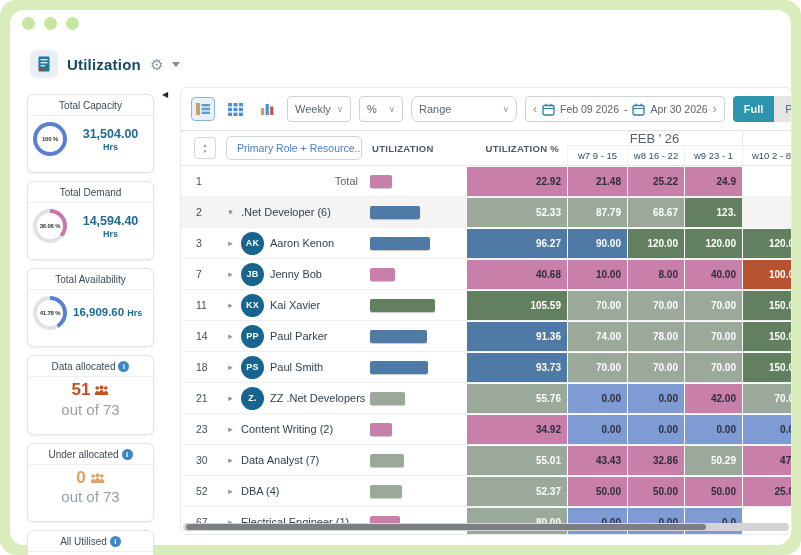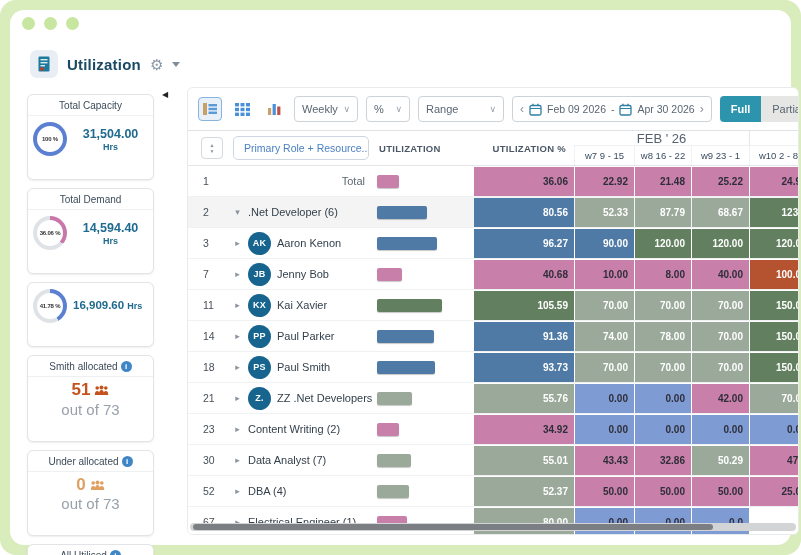--- a/index.html
+++ b/index.html
@@ -21,45 +21,45 @@
 
   
   .header-bar { position: absolute; left: 20px; top: 40px; display: flex; align-items: center; gap: 9px; }
   .app-icon { width: 28px; height: 28px; border-radius: 7px; background: #e9eef4; display: flex; align-items: center; justify-content: center; }
   .page-title { font-size: 15px; font-weight: bold; color: #1a4a63; letter-spacing: .2px; }
   .gear { font-size: 15px; color: #8b98a5; cursor: pointer; line-height: 1; }
   .caret { width: 0; height: 0; border-left: 4px solid transparent; border-right: 4px solid transparent; border-top: 5px solid #7f8c99; cursor: pointer; }
 
   
   .sidebar { position: absolute; left: 17px; top: 84px; width: 127px; display: flex; flex-direction: column; gap: 8px; }
-  .card { background: #fff; border: 1px solid #e2e4e6; border-radius: 6px; box-shadow: 0 1px 2px rgba(0,0,0,.07); padding-bottom: 23px; }
+  .card { background: #fff; border: 1px solid #e2e4e6; border-radius: 6px; box-shadow: 0 1px 2px rgba(0,0,0,.07); padding-bottom: 16px; }
   .card-title { font-size: 10px; color: #3c4b59; text-align: center; padding: 5px 2px 4px; border-bottom: 1px solid #eef0f2; display: flex; justify-content: center; align-items: center; gap: 3px; white-space: nowrap; }
   .card-body { display: flex; align-items: center; gap: 6px; padding: 6px 5px 0; }
   .gauge { position: relative; width: 34px; height: 34px; border-radius: 50%; flex: none; }
   .gauge::before { content: ""; position: absolute; inset: 4px; background: #fff; border-radius: 50%; }
   .gauge-label { position: absolute; inset: 0; display: flex; align-items: center; justify-content: center; font-size: 6px; font-weight: bold; color: #333; z-index: 1; letter-spacing: -.2px; }
   .val-block { display: flex; flex-direction: column; align-items: center; flex: 1; }
   .card-value { font-size: 12.5px; font-weight: bold; color: #1f6a8f; line-height: 1.2; white-space: nowrap; }
   .card-unit { font-size: 9px; font-weight: bold; color: #1f6a8f; }
   .inline-body .val-block { flex-direction: row; gap: 3px; align-items: baseline; }
   .inline-body .card-value { font-size: 11.5px; }
   .info-dot { width: 11px; height: 11px; border-radius: 50%; background: #3f86c6; color: #fff; font-size: 8px; font-weight: bold; display: inline-flex; align-items: center; justify-content: center; flex: none; cursor: pointer; font-style: normal; }
   .count-body { display: flex; flex-direction: column; align-items: center; gap: 1px; padding-top: 4px; }
   .count-line { display: flex; align-items: center; gap: 4px; font-size: 17px; font-weight: bold; line-height: 1.1; }
   .count-sub { font-size: 15px; color: #98a1aa; }
 
   
-  .panel { position: absolute; left: 177px; top: 77px; width: 612px; height: 448px; border: 1px solid #e8eaec; border-radius: 6px; background: #fff; overflow: hidden; }
+  .panel { position: absolute; left: 170px; top: 77px; width: 612px; height: 448px; border: 1px solid #e8eaec; border-radius: 6px; background: #fff; overflow: hidden; }
   .collapse-arrow { position: absolute; left: 152px; top: 80px; font-size: 8px; color: #222; cursor: pointer; }
 
   .toolbar { display: flex; align-items: center; gap: 8px; padding: 8px 10px; }
   .view-btn { width: 24px; height: 24px; border: 1px solid transparent; border-radius: 4px; display: flex; align-items: center; justify-content: center; cursor: pointer; flex: none; }
   .view-btn.active { background: #e8f1fa; border-color: #8ab4dd; }
   .select { height: 26px; border: 1px solid #ccd3d9; border-radius: 4px; background: #fff; display: flex; align-items: center; justify-content: space-between; padding: 0 7px; font-size: 11px; color: #5a6672; cursor: pointer; flex: none; }
-  .sel-weekly { width: 64px; } .sel-pct { width: 44px; } .sel-range { width: 86px; }
+  .sel-weekly { width: 64px; } .sel-pct { width: 44px; } .sel-range { width: 106px; border-radius: 7px; }
   .sel-chev { color: #98a1aa; font-size: 9px; margin-left: 5px; }
   .date-group { height: 26px; border: 1px solid #ccd3d9; border-radius: 4px; display: flex; align-items: center; gap: 5px; padding: 0 7px; font-size: 10.5px; color: #5a6672; flex: none; }
   .nav-chev { color: #8a939c; font-size: 12px; cursor: pointer; line-height: 1; }
   .date-text { cursor: pointer; white-space: nowrap; }
   .toggle { display: flex; flex: none; }
   .toggle-btn { height: 26px; padding: 0 11px; font-size: 11px; display: flex; align-items: center; cursor: pointer; font-weight: 600; }
   .toggle-full { background: #2d94ad; color: #fff; border-radius: 4px 0 0 4px; }
   .toggle-partial { background: #e6e6e4; color: #5a6672; border-radius: 0 4px 4px 0; font-weight: 400; }
 
   
@@ -141,34 +141,35 @@
             <span class="gauge-label">36.06 %</span>
           </div>
           <div class="val-block">
             <span class="card-value">14,594.40</span>
             <span class="card-unit">Hrs</span>
           </div>
         </div>
       </div>
 
       <div class="card">
+        <div class="card-title">Total Availability</div>
         <div class="card-body inline-body">
           <div class="gauge" style="background: conic-gradient(rgb(91, 127, 209) 41.78%, rgb(223, 227, 231) 0deg);">
             <span class="gauge-label">41.78 %</span>
           </div>
           <div class="val-block">
             <span class="card-value">16,909.60</span>
             <span class="card-unit">Hrs</span>
           </div>
         </div>
       </div>
 
       <div class="card">
         <div class="card-title">
-          <span>Smith allocated</span>
+          <span>Data allocated</span>
           <span class="info-dot">i</span>
         </div>
         <div class="count-body">
           <div class="count-line" style="color: rgb(197, 82, 29);">
             <span>51</span>
             <svg width="15" height="11" viewBox="0 0 15 11" fill="currentColor">
               <circle cx="3.2" cy="3" r="1.8"></circle>
                 <circle cx="7.5" cy="2.4" r="2"></circle>
                 <circle cx="11.8" cy="3" r="1.8"></circle>
               <path d="M0.8 10 q0 -4 2.4 -4 t2.4 4 z"></path>
@@ -334,37 +335,35 @@
         <div>
             <div class="trow">
     <div class="c-num">1</div>
     <div class="c-name total">
 
       <span class="row-label">Total</span>
     </div>
     <div class="c-bar">
       <div class="bar" style="width: 22px; background: rgb(200, 127, 169);"></div>
     </div>
-    <div class="cell c-pct" style="background: rgb(200, 127, 169); color: rgb(46, 46, 58);">36.06</div>
   <div class="cell c-week" style="background: rgb(200, 127, 169); color: rgb(46, 46, 58);">22.92</div>
               <div class="cell c-week" style="background: rgb(200, 127, 169); color: rgb(46, 46, 58);">21.48</div>
               <div class="cell c-week" style="background: rgb(200, 127, 169); color: rgb(46, 46, 58);">25.22</div>
               <div class="cell c-week" style="background: rgb(200, 127, 169); color: rgb(46, 46, 58);">24.9</div>
             </div>
             <div class="trow selected">
     <div class="c-num">2</div>
     <div class="c-name">
       <span class="tri">▾</span>
 
       <span class="row-label">.Net Developer (6)</span>
     </div>
     <div class="c-bar">
       <div class="bar" style="width: 50px; background: rgb(78, 122, 165);"></div>
     </div>
-    <div class="cell c-pct" style="background: rgb(78, 122, 165); color: rgb(255, 255, 255);">80.56</div>
   <div class="cell c-week" style="background: rgb(154, 169, 154); color: rgb(255, 255, 255);">52.33</div>
               <div class="cell c-week" style="background: rgb(154, 169, 154); color: rgb(255, 255, 255);">87.79</div>
               <div class="cell c-week" style="background: rgb(154, 169, 154); color: rgb(255, 255, 255);">68.67</div>
               <div class="cell c-week" style="background: rgb(98, 128, 95); color: rgb(255, 255, 255);">123.</div>
             </div>
             <div class="trow">
     <div class="c-num">3</div>
     <div class="c-name">
       <span class="tri">▸</span>
       <span class="avatar">AK</span>

